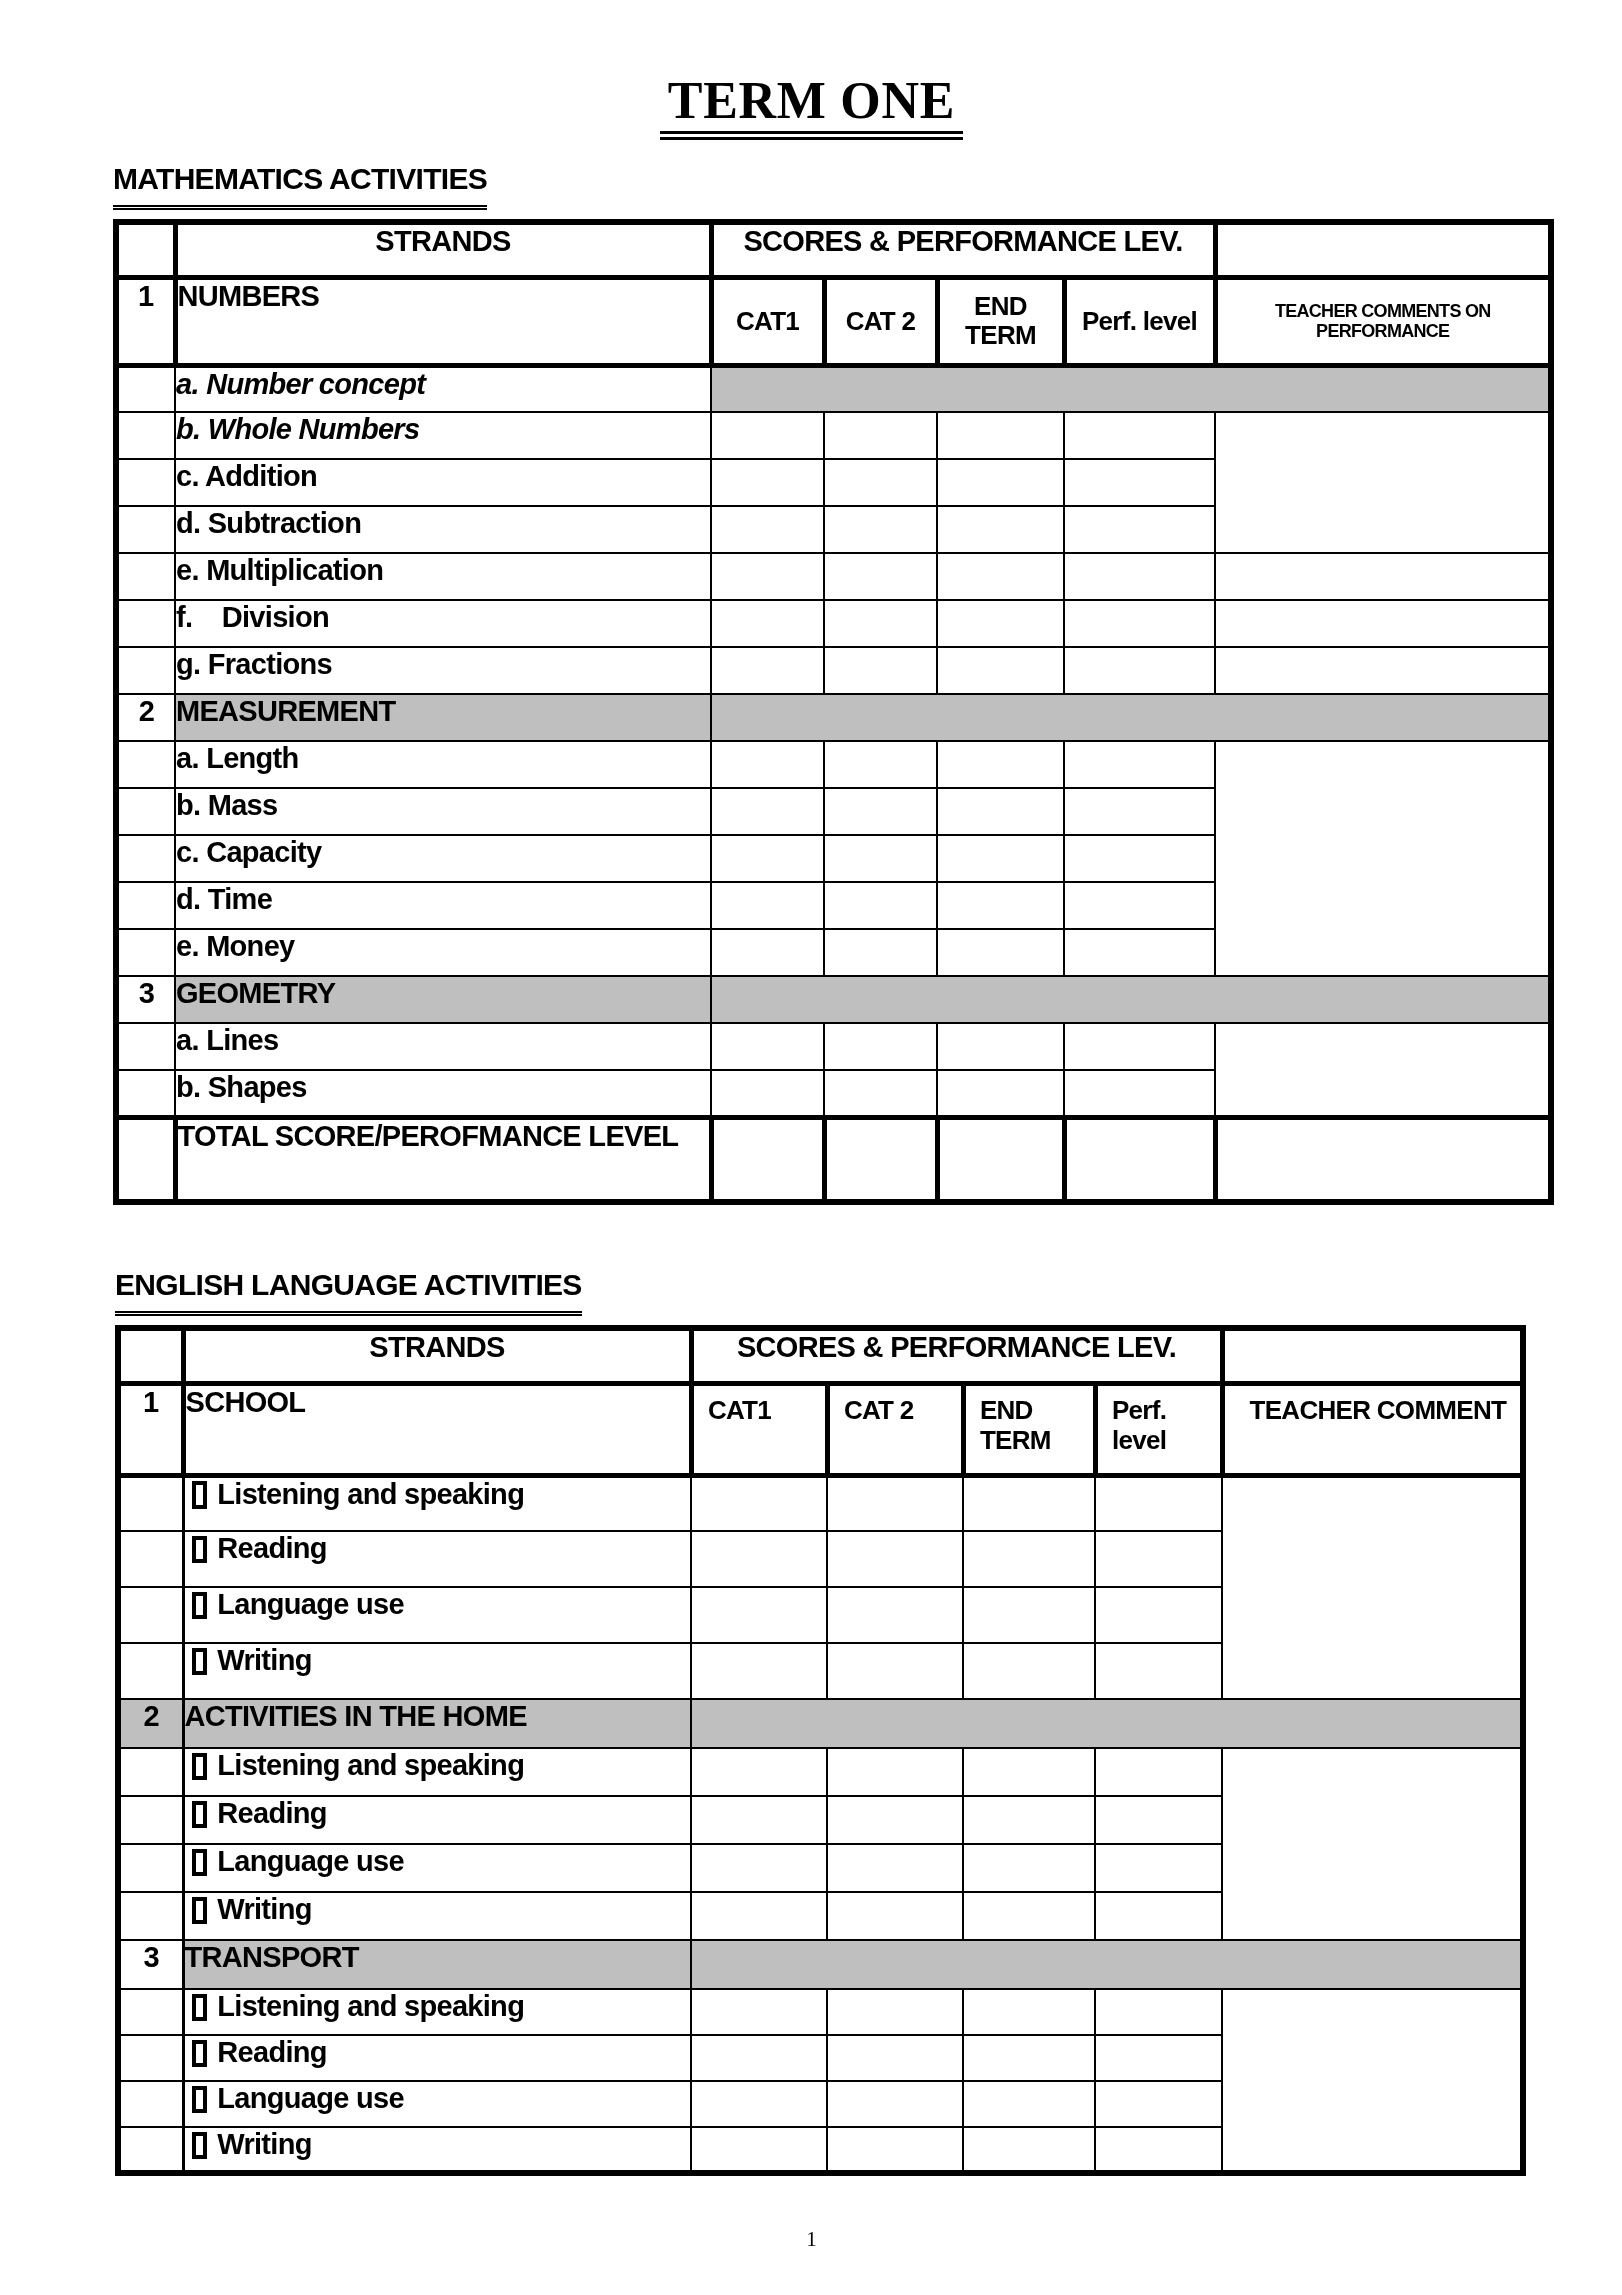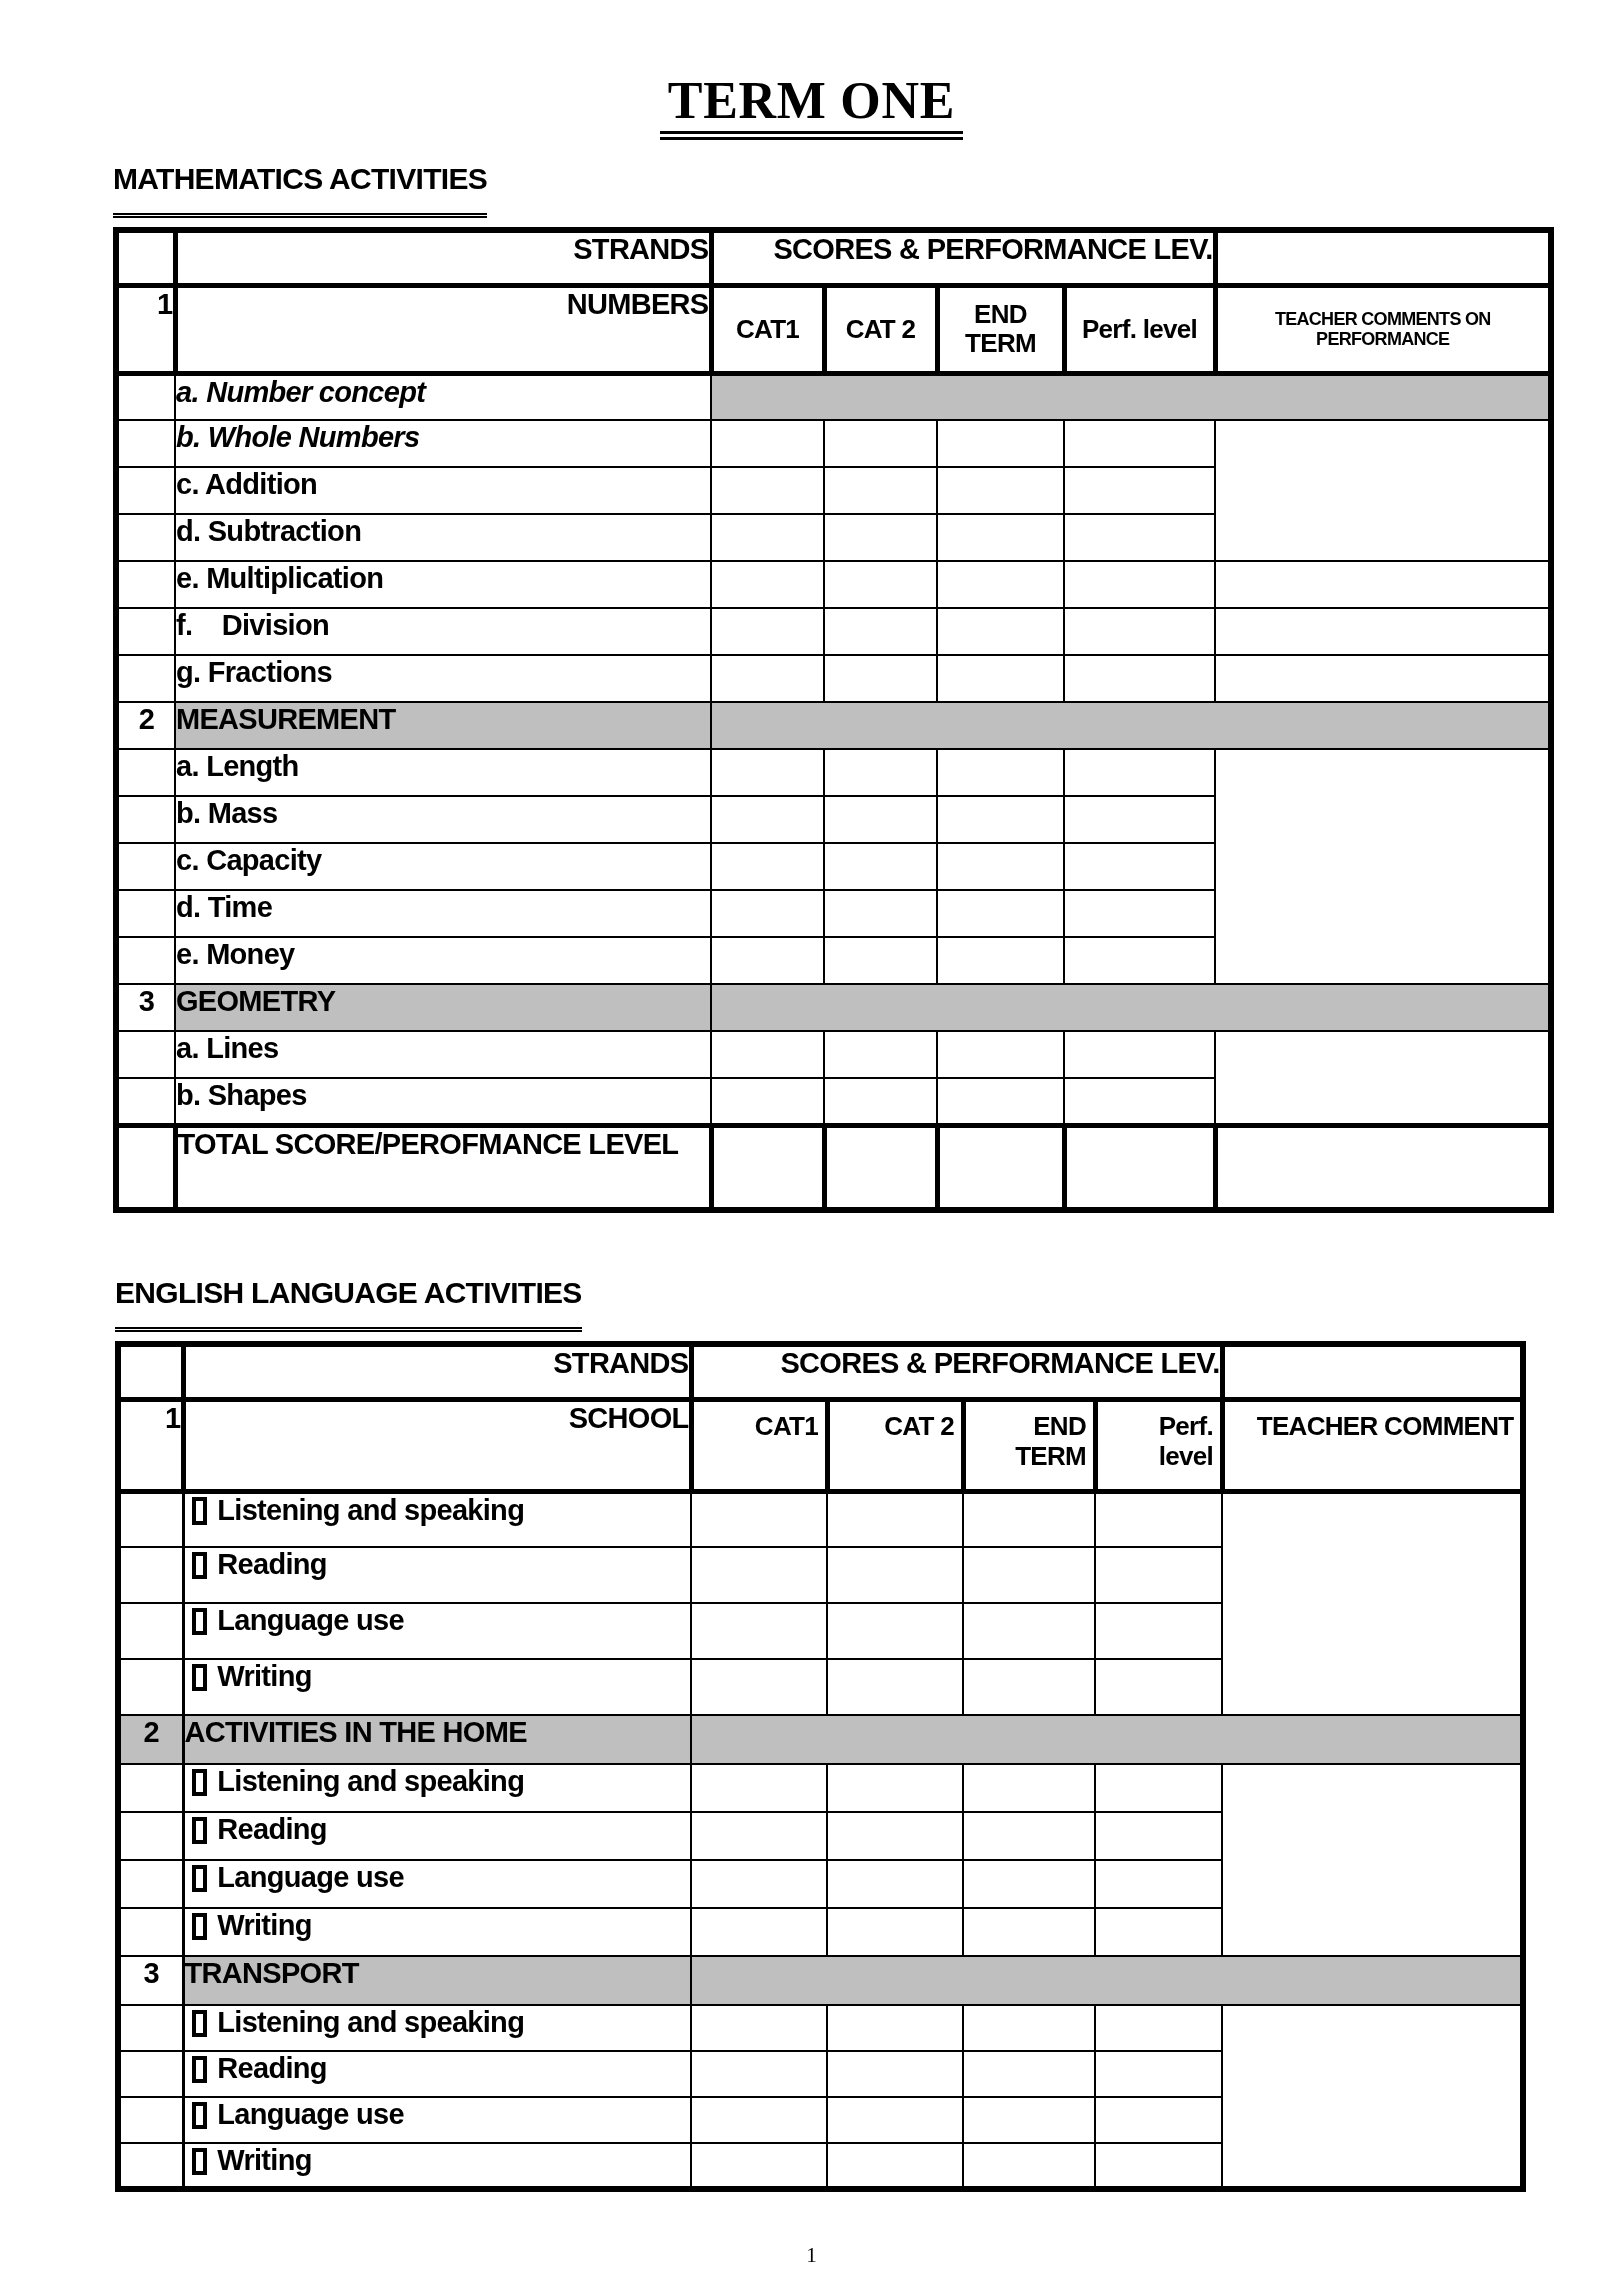--- a/index.html
+++ b/index.html
@@ -11,34 +11,34 @@
   
   .doc-title{
     text-align:center;padding-top:71px;
     font-family:"Liberation Serif",serif;font-size:52px;font-weight:bold;
   }
   .doc-title span{display:inline-block;border-bottom:9.8px double #000;padding:0 7.9px 1.3px 7.9px;letter-spacing:0.7px;text-align:right;}
   .sec-heading{
     margin:22px 0 9.2px 113px;
     font-size:30px;font-weight:bold;letter-spacing:-0.7px;
   }
-  .sec-heading span{display:inline-block;border-bottom:5.9px double #000;padding-bottom:17px;}
+  .sec-heading span{display:inline-block;border-bottom:5.9px double #000;padding-bottom:9px;}
   #heading-1{margin-top:63px;margin-left:115px;}
   
   table.t{
     border-collapse:collapse;table-layout:fixed;
     border:6.5px solid #000;
     margin-left:113px;
   }
   #tbl1{margin-left:115px;}
   table.t td{
     border:2px solid #000;padding:0;vertical-align:top;overflow:hidden;
     font-weight:bold;font-size:29px;letter-spacing:-0.7px;line-height:1.15;
   }
-  tr.h td{border-width:5.9px;text-align:right;}
+  tr.h td{border-width:5.9px;}
   tr.h1{height:55px;}
   .t-math tr.h2{height:88px;}
   .t-eng  tr.h2{height:92px;}
   .t-math tr.m-it{height:47px;}
   .t-eng tr.s0{height:56px;}
   .t-eng tr.s1{height:48px;}
   .t-eng tr.s2{height:46px;}
   .t-eng tr.e-sec{height:49px;}
   tr.total td{border-width:5.9px;height:79px;}
   

